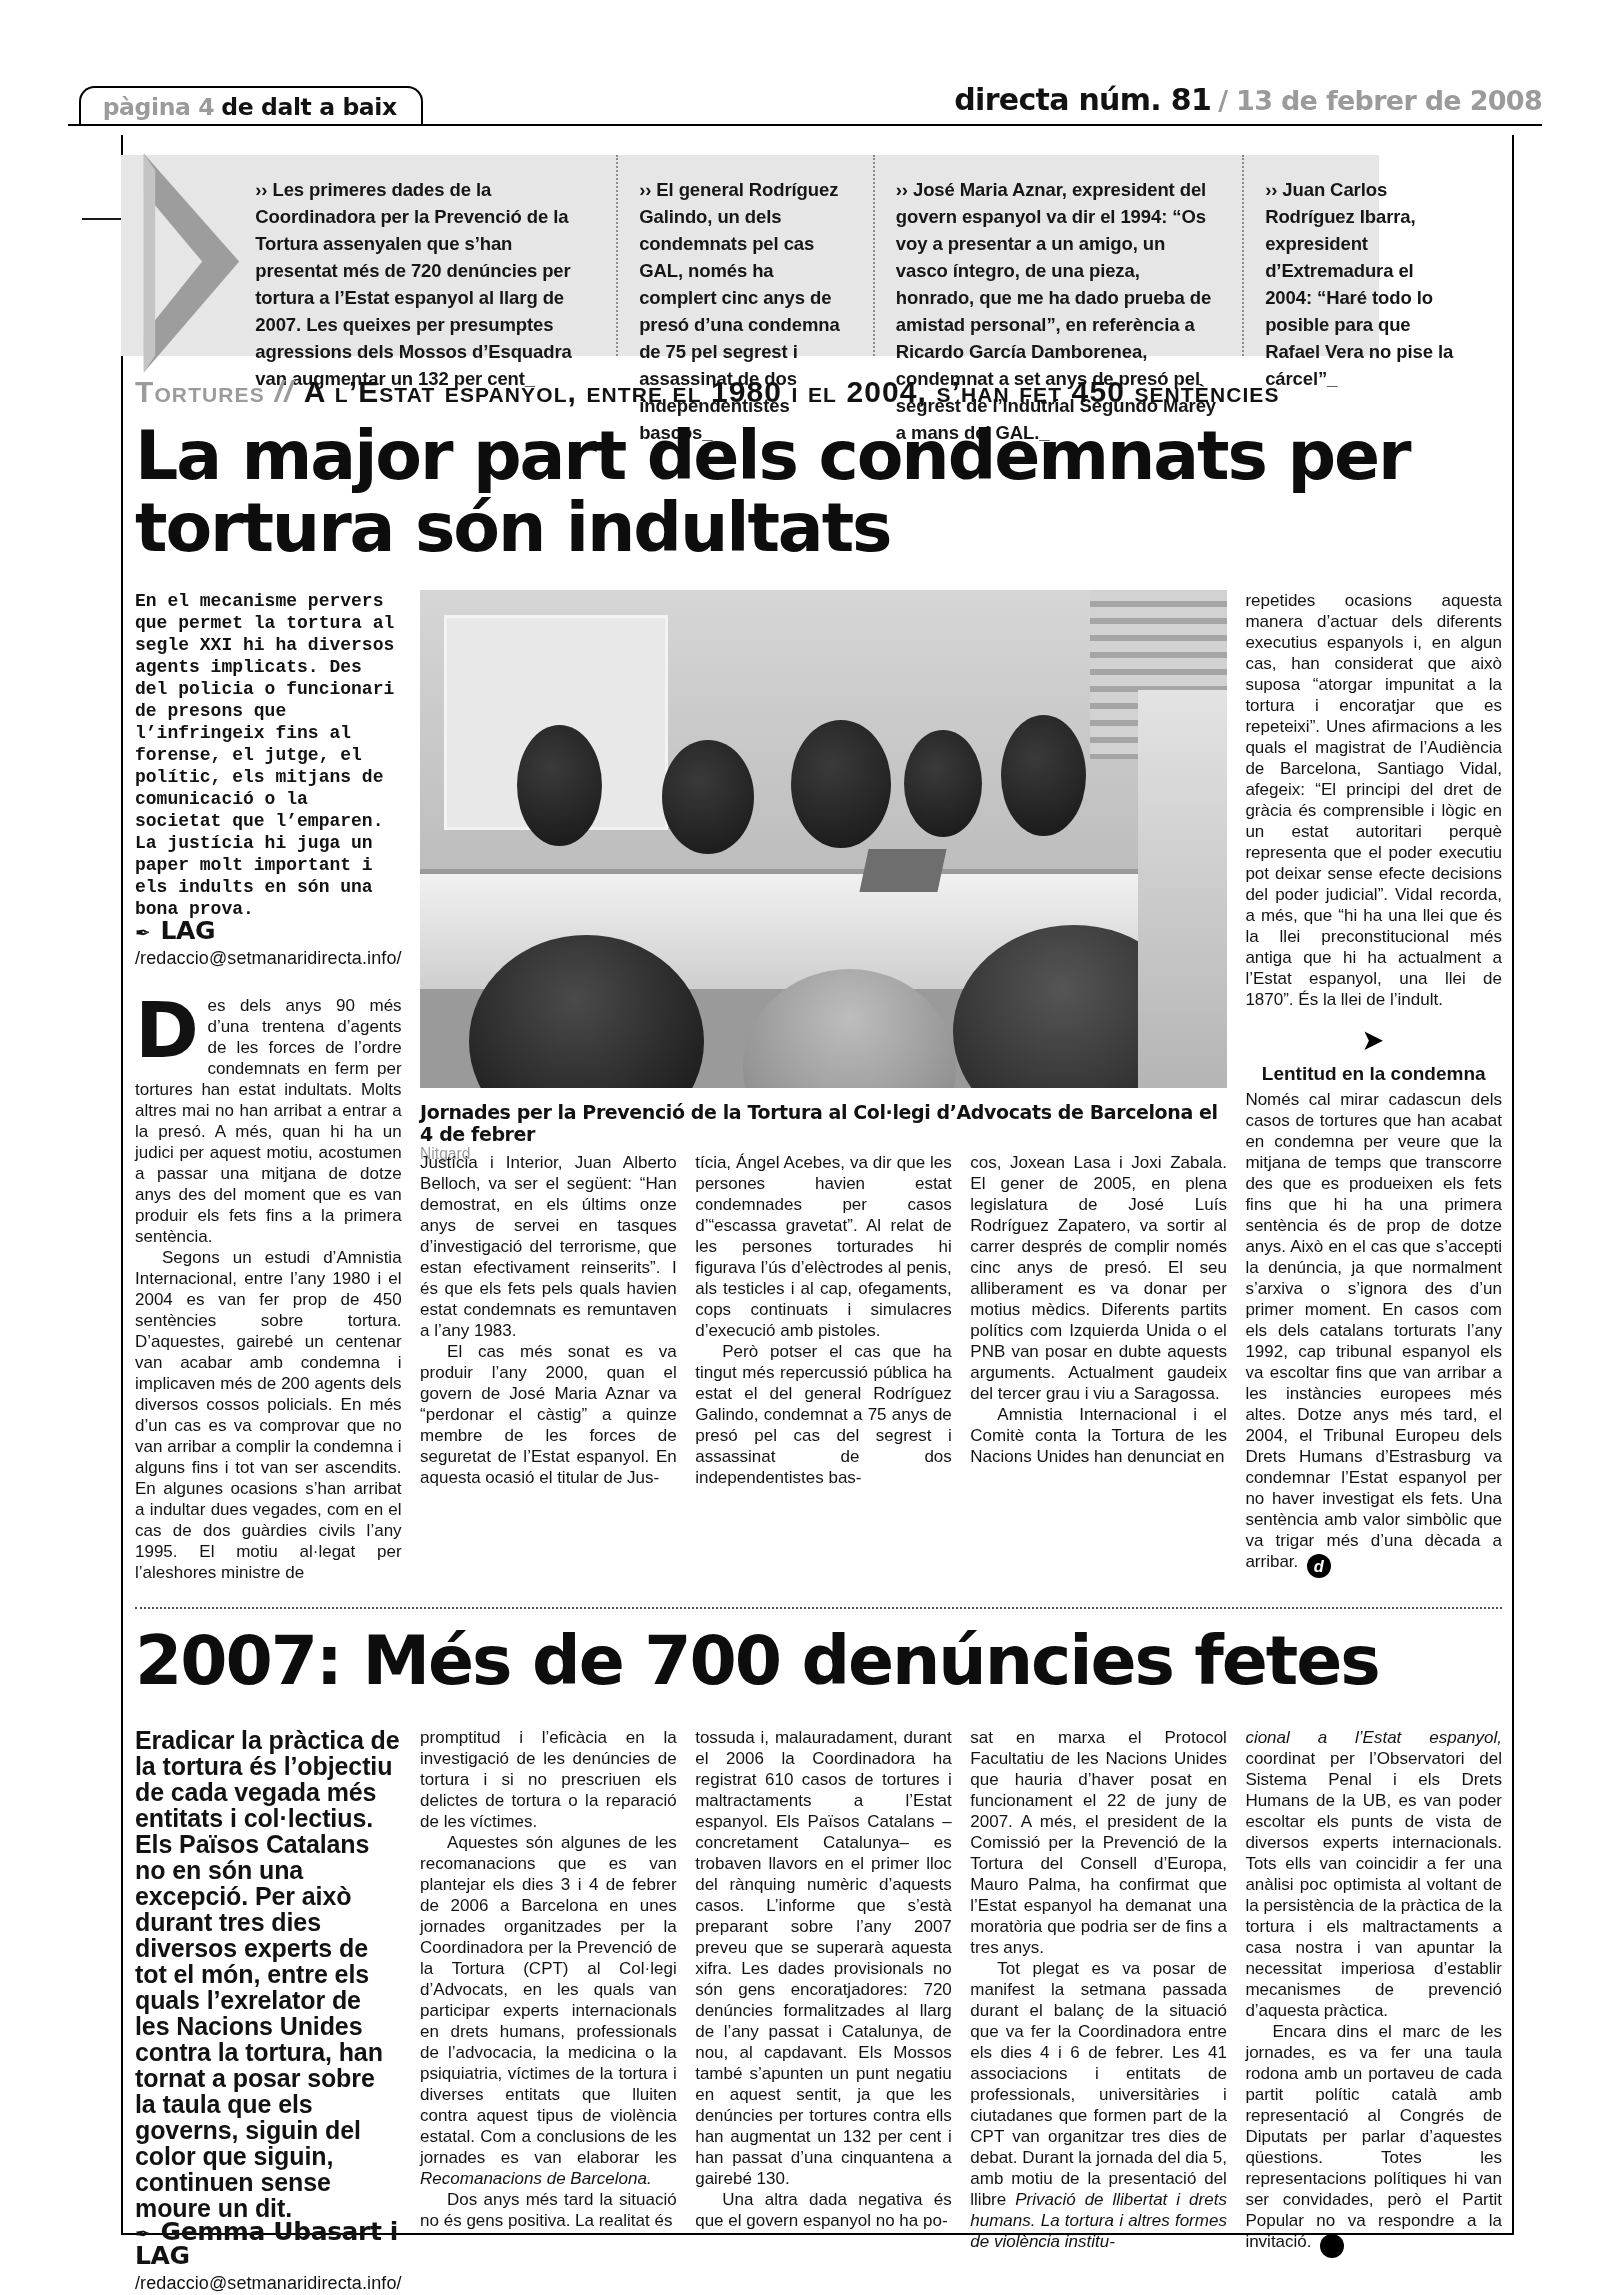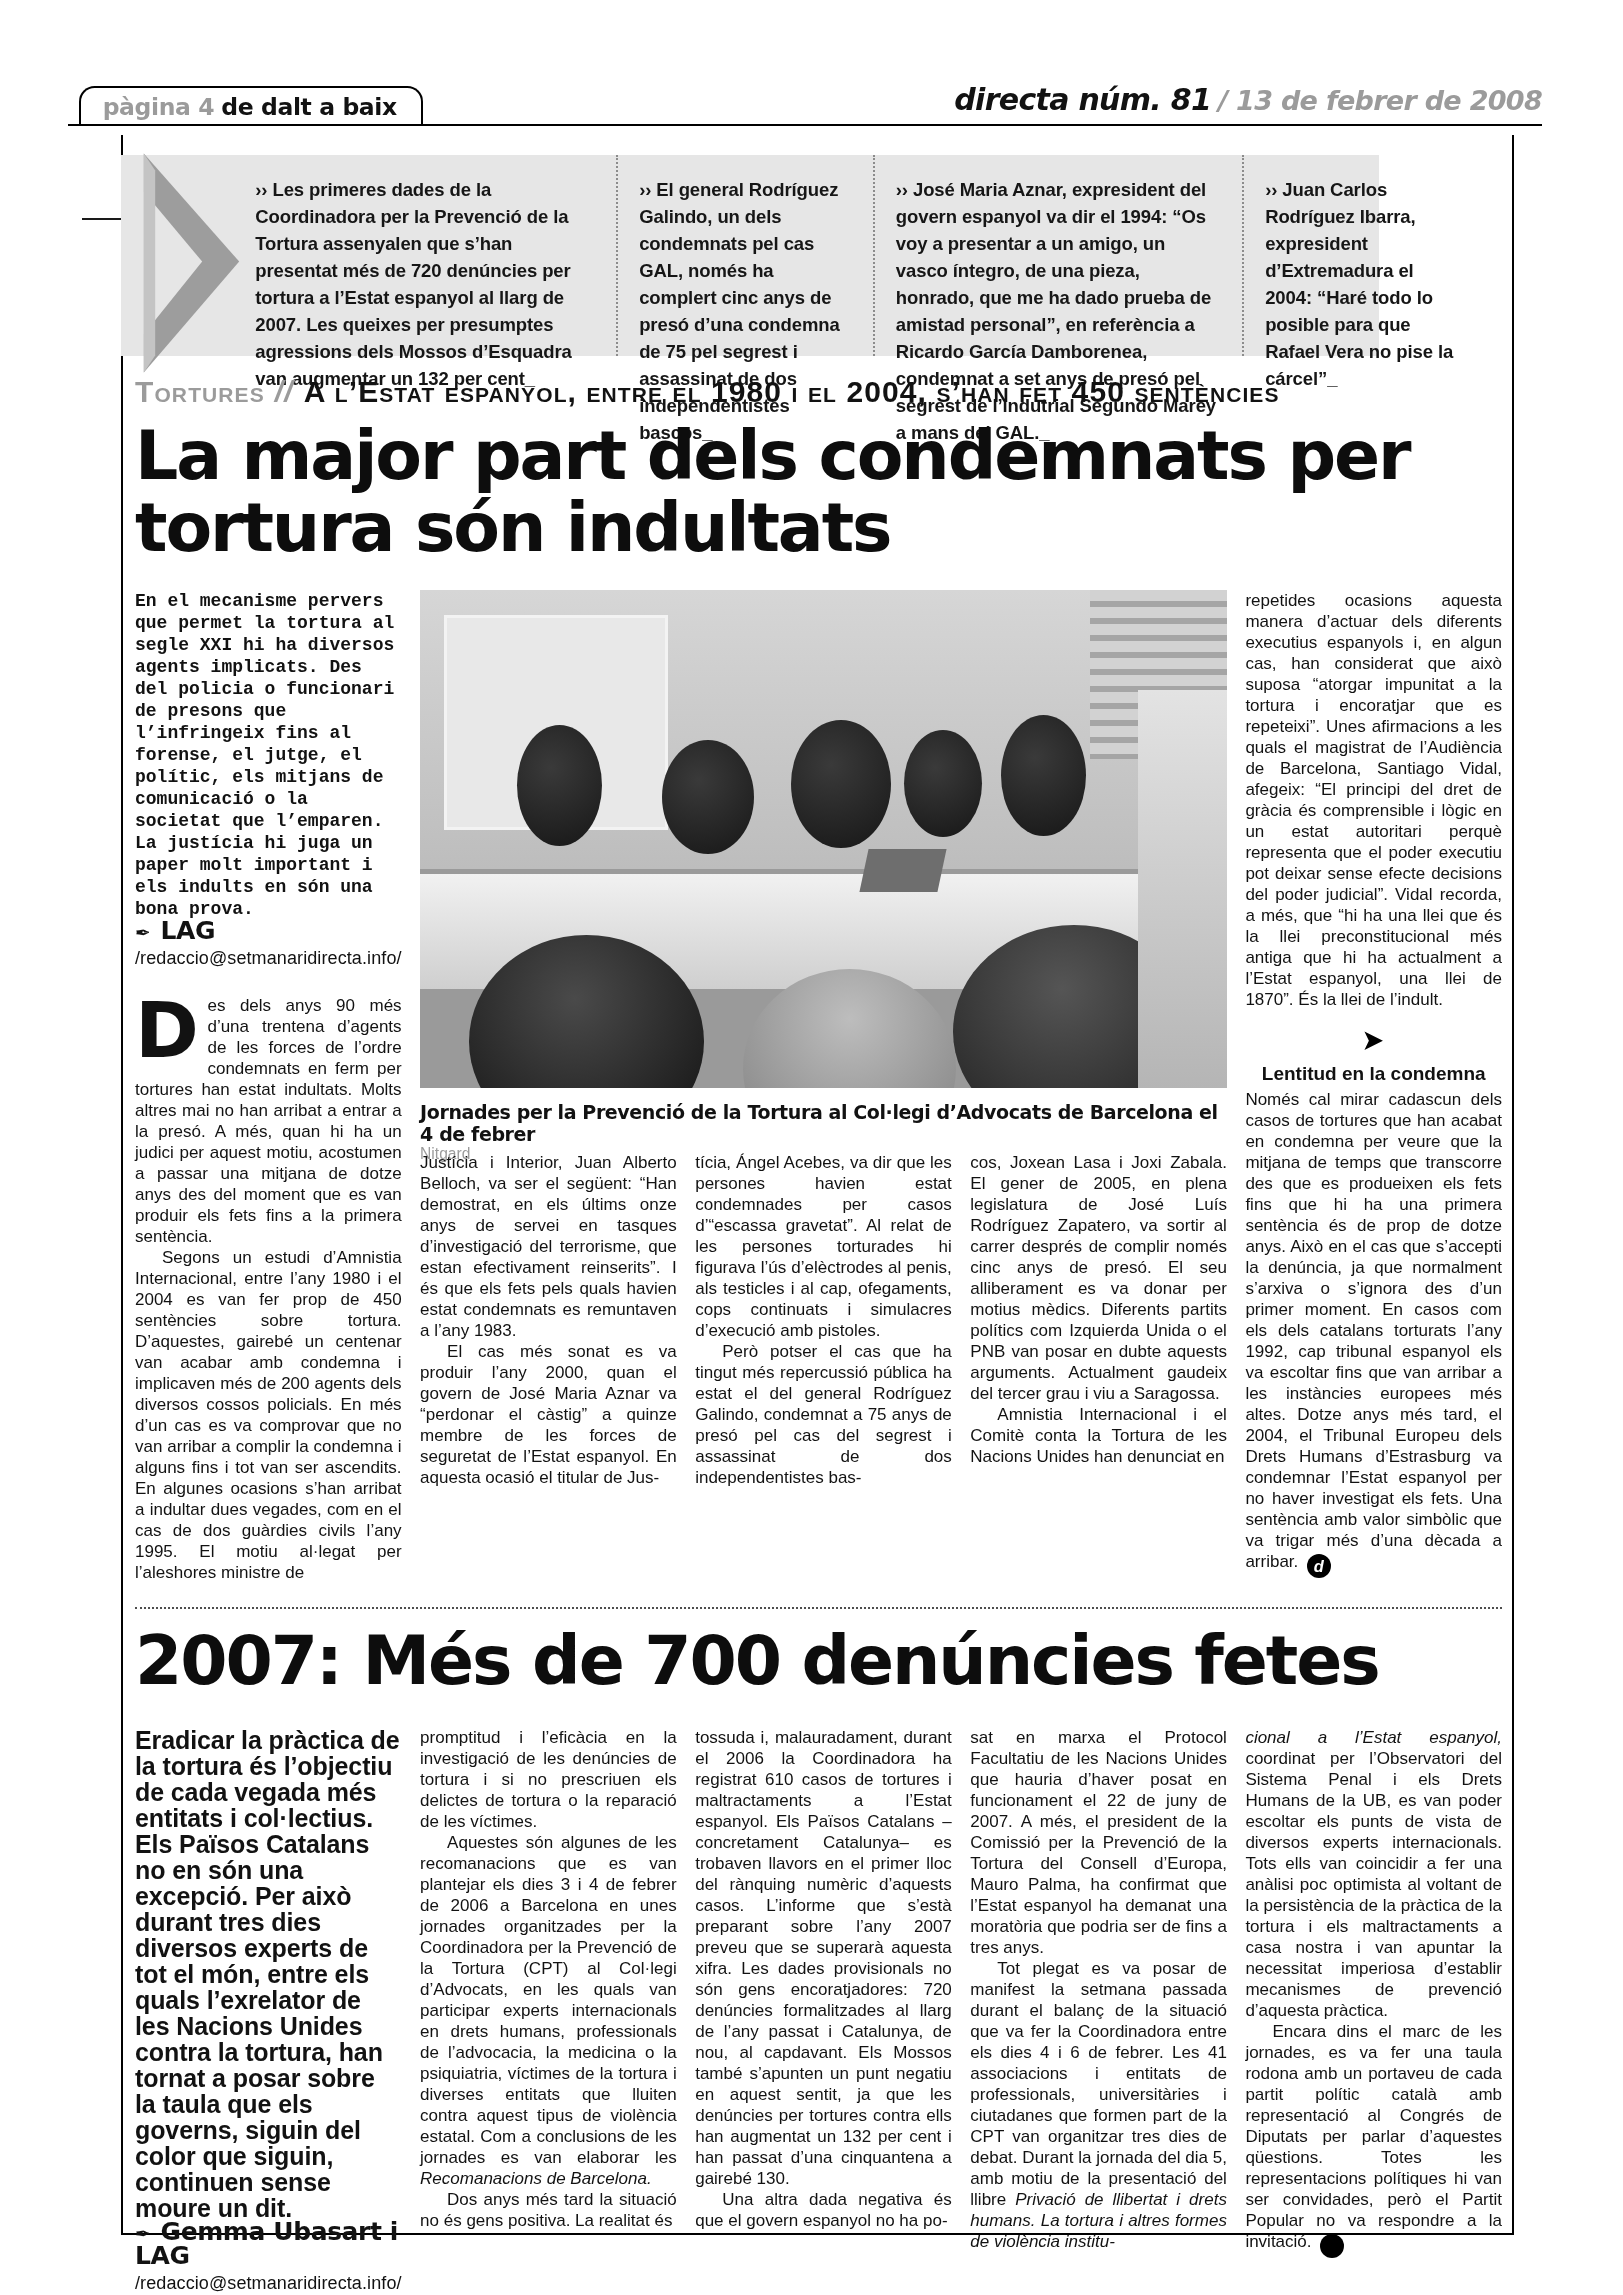--- a/index.html
+++ b/index.html
@@ -13,21 +13,21 @@
   .bottom-rule{position:absolute;left:121px;top:2233px;width:1393px;height:2.1px;background:#000;}
   .tab-underline{position:absolute;left:82px;top:218px;width:165px;height:2.1px;background:#1a1a1a;}
 
   
   .header{position:absolute;top:82px;left:68px;width:1474px;display:flex;
           justify-content:space-between;align-items:flex-end;border-bottom:2.8px solid #000;}
   .tab{border:2.1px solid #000;border-bottom:none;border-radius:15.6px 15.6px 0 0;
        padding:5.7px 24px 2.8px 21.3px;margin-left:11.4px;background:#fff;font-weight:bold;
        font-size:23.5px;letter-spacing:-0.4px;font-family:"DejaVu Sans",sans-serif;}
   .tab .muted{color:#9b9b9b;margin-right:7.1px;}
-  .masthead{margin-bottom:7.1px;font-family:"DejaVu Sans",sans-serif;font-style:italic;
+  .masthead{margin-bottom:7.1px;font-family:"DejaVu Sans",sans-serif;
             font-weight:bold;font-size:30px;letter-spacing:-0.7px;}
   .masthead .muted{color:#9b9b9b;font-weight:bold;margin-left:7.1px;font-size:27px;}
 
   
   .briefs{position:absolute;left:121px;top:155px;width:1252px;height:201px;background:#e6e6e6;
           display:flex;align-items:stretch;padding-left:6px;}
   .briefs-arrow{flex:0 0 107px;position:relative;}
   .briefs-arrow svg{position:absolute;left:4.3px;top:-12.8px;}
   .brief{font-weight:bold;font-size:18.5px;line-height:27px;letter-spacing:-0.1px;color:#161616;
          padding:21.3px 21.3px 0 21.3px;box-sizing:border-box;}

